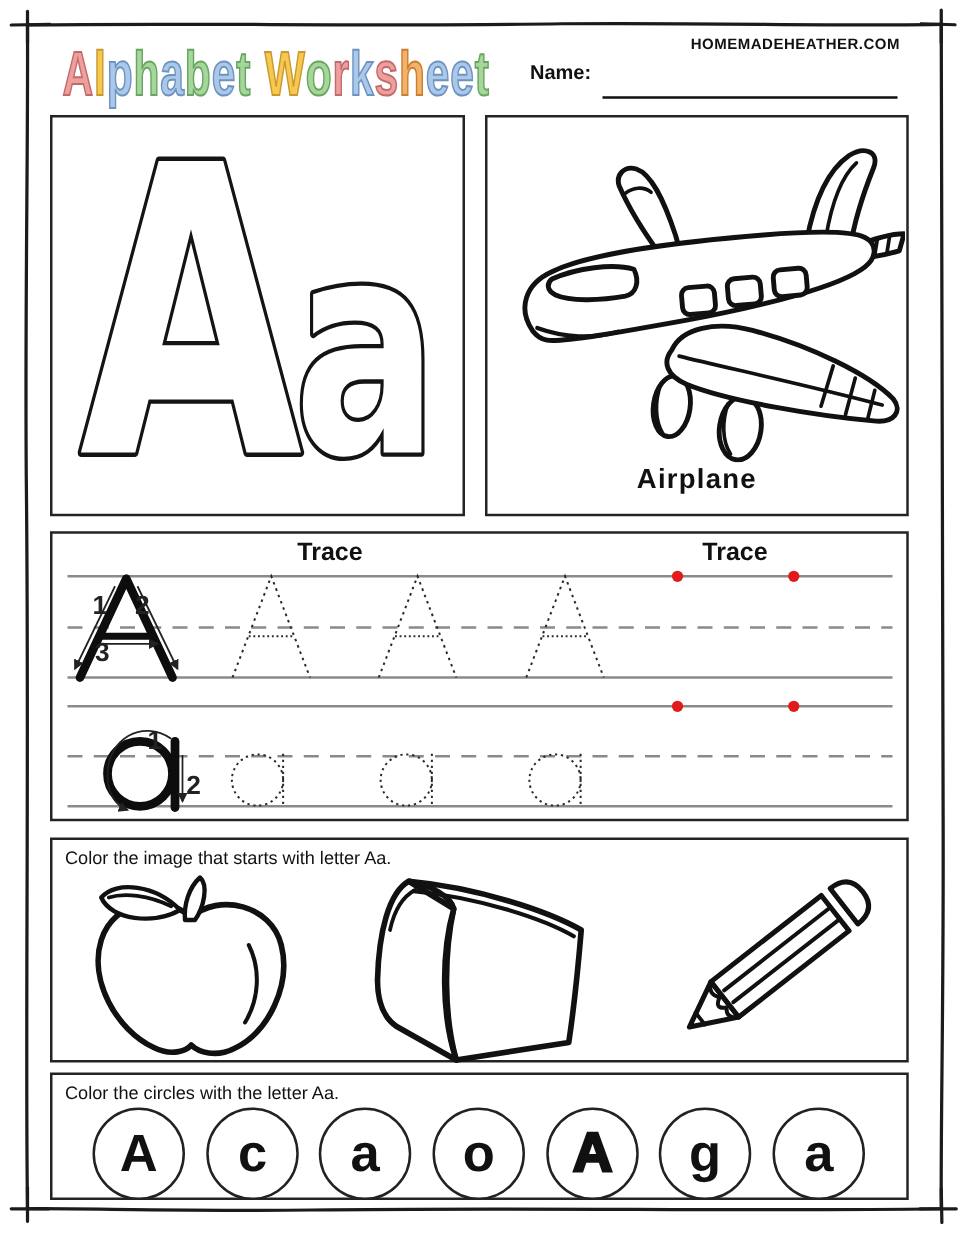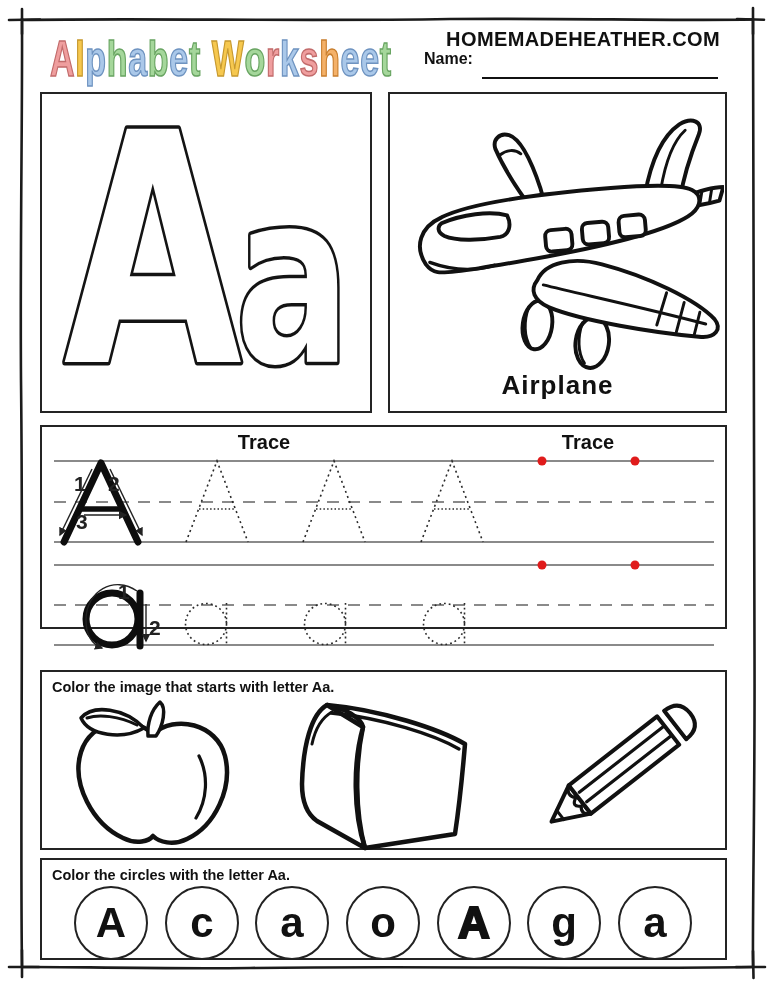--- a/index.html
+++ b/index.html
@@ -5,35 +5,35 @@
   html,body{margin:0;padding:0;background:#ffffff;}
   .page{position:relative;width:768px;height:994px;background:#fff;overflow:hidden;
         font-family:"Liberation Sans","DejaVu Sans",sans-serif;color:#111;}
   svg{display:block;}
   .abs{position:absolute;}
   
   .title{left:50px;top:30px;font-size:50px;font-weight:bold;letter-spacing:1px;
          transform:scaleX(0.68);transform-origin:left top;white-space:nowrap;}
   .title span{display:inline-block;}
   .title .sp{width:16px;}
-  .site{top:28px;right:48px;font-size:20px;font-weight:600;letter-spacing:.4px;}
+  .site{top:28px;right:48px;font-size:12px;font-weight:600;letter-spacing:.4px;}
   .name-label{left:424px;top:50px;font-size:16px;font-weight:600;}
   .name-line{left:482px;top:77px;width:236px;height:0;border-top:2px solid #111;}
   
   .box{position:absolute;border:2.5px solid #242424;background:#fff;box-sizing:border-box;}
   #box-letter{left:40px;top:92px;width:332px;height:321px;}
   #box-image{left:388px;top:92px;width:339px;height:321px;}
-  #box-practice{left:40px;top:425px;width:687px;height:204px;}
+  #box-practice{left:40px;top:425px;width:687px;height:232px;}
   #box-color-image{left:40px;top:670px;width:687px;height:180px;}
   #box-color-circles{left:40px;top:858px;width:687px;height:102px;padding-left:20px;}
   .caption{position:absolute;left:0;right:0;top:276px;text-align:center;
-           font-size:26px;font-weight:bold;letter-spacing:1px;}
+           font-size:22px;font-weight:bold;letter-spacing:1px;}
   .practice-label{position:absolute;top:4px;transform:translateX(-50%);
                   font-size:20px;font-weight:600;}
-  .instruction{position:absolute;left:10px;top:7px;font-size:14.5px;font-weight:700;}
+  .instruction{position:absolute;left:10px;top:7px;font-size:14.5px;font-weight:400;}
   .circle{position:absolute;width:74px;height:74px;border:2.3px solid #222;border-radius:50%;
           display:flex;align-items:center;justify-content:center;background:#fff;box-sizing:border-box;}
   .circle .ltr{font-size:42px;font-weight:bold;line-height:1;}
   .circle .ltr.heavy{font-size:44px;-webkit-text-stroke:2.2px #111;}
 </style>
 </head>
 <body>
 
 <div class="page">
 

